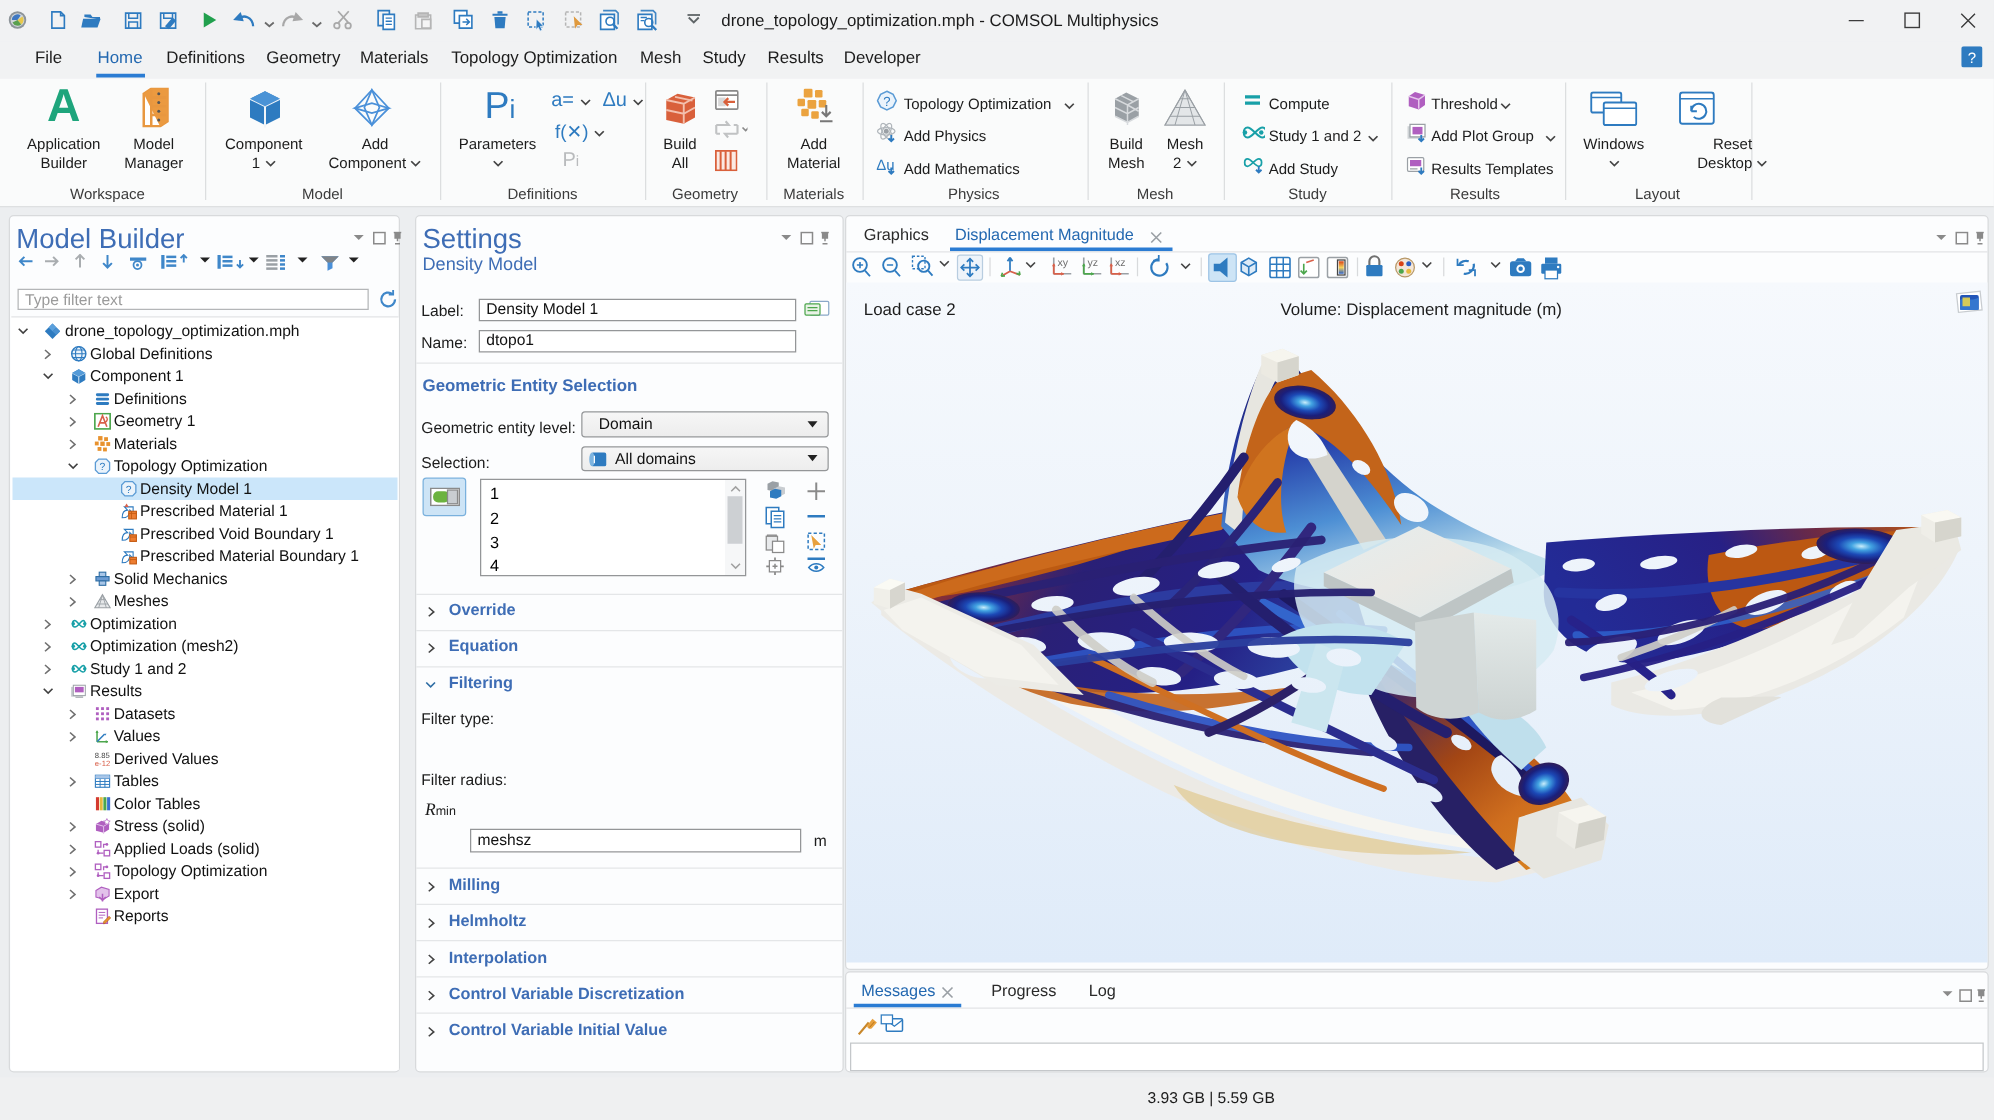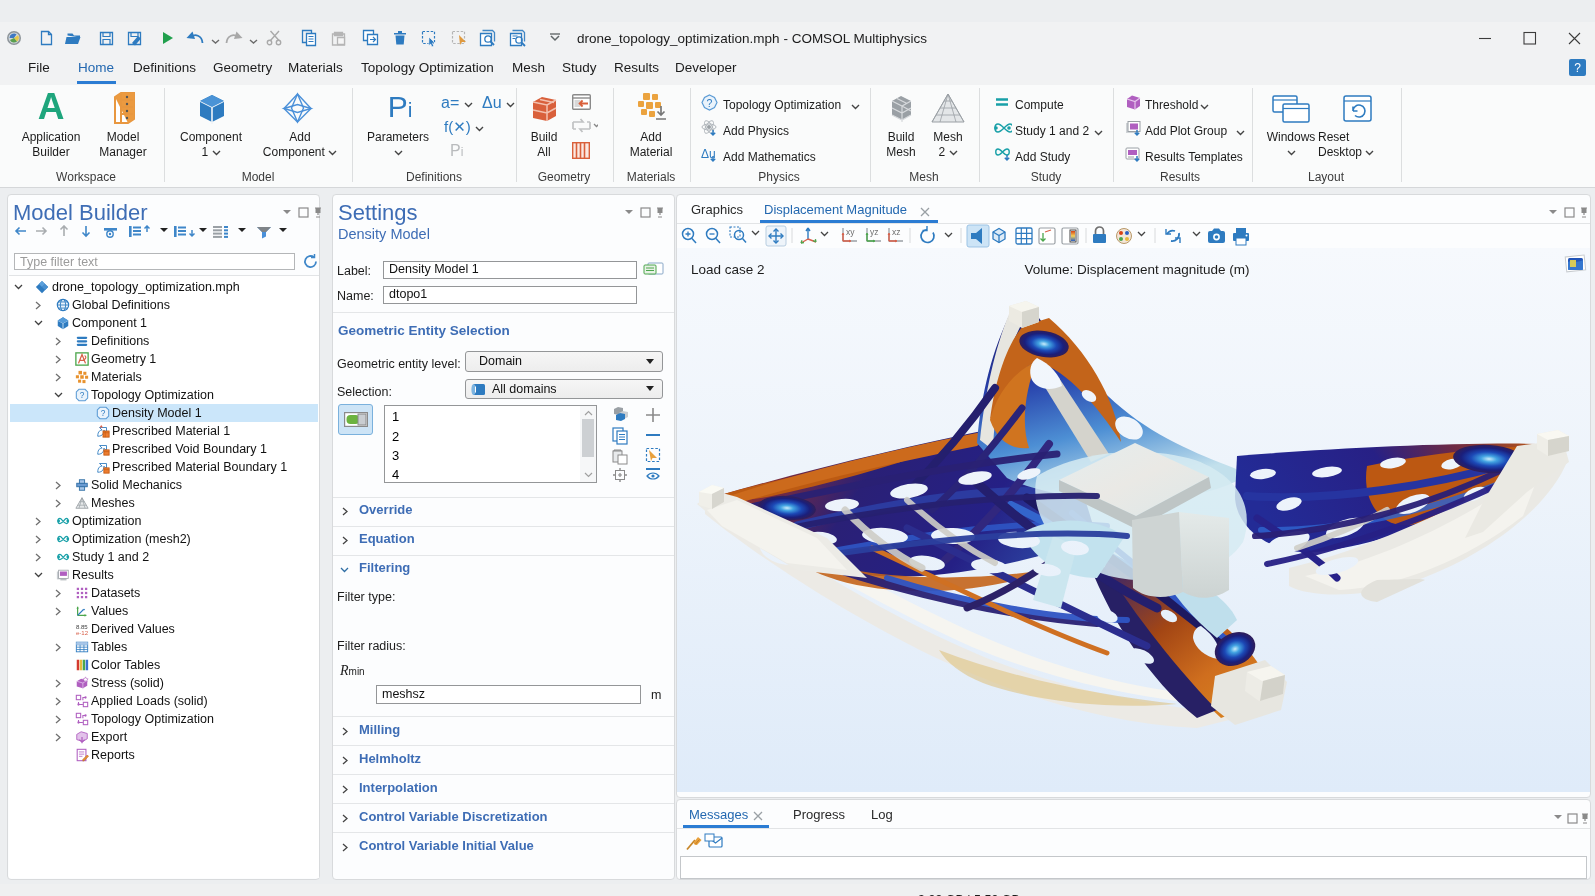--- a/index.html
+++ b/index.html
@@ -1,17 +1,17 @@
 <!DOCTYPE html>
 <html><head>
 <meta charset="utf-8">
 <style>
 * { margin:0; padding:0; box-sizing:border-box; }
 html,body { width:1595px; height:896px; overflow:hidden; font-family:"Liberation Sans",sans-serif; background:#eceef0; }
-#app { position:absolute; inset:0;margin-top:22px; }
+#app { position:absolute; inset:0; }
 .abs { position:absolute; }
 
 #titlebar { position:absolute; left:0; top:0; width:1595px; height:33px; background:#f1f2f3; }
 #titlebar .title { position:absolute; left:577px; top:9px; font-size:13.5px; color:#1b1b1b; }
 
 #menubar { position:absolute; left:0; top:33px; width:1595px; height:30px; background:#f1f2f3; }
 .menuitem { position:absolute; top:5px; font-size:13.5px; color:#1c1c1c; }
 .menuitem.active { color:#2368b0; }
 #home-underline { position:absolute; left:77px; top:26px; width:39px; height:3px; background:#2b7cd3; }
 
@@ -479,21 +479,21 @@
         <path d="M11 13.5h26" stroke-width="1.2"></path>
       </svg>
  <div class="abs smalltxt" style="left:1251px;top:45px;width:80px;text-align:center;line-height:14.5px">Windows<br><svg width="9" height="6" viewBox="0 0 9 6">
           <path d="M1 1l3.5 3.5L8 1" stroke="#444" stroke-width="1.4" fill="none"></path>
         </svg></div>
  <svg class="abs" style="left:1343px;top:10px" width="30" height="28" viewBox="0 0 30 28" fill="none" stroke="#2e7bc0" stroke-width="1.5">
         <rect x="1" y="1" width="27" height="25" rx="2" fill="#fff"></rect>
         <path d="M1 6h27" stroke-width="1.2"></path>
         <path d="M10 16a6 6 0 1 1 2 4.5M10 16v-4.5M10 16h4.5" stroke-width="1.6"></path>
       </svg>
- <div class="abs smalltxt" style="left:1318px;top:45px;width:80px;line-height:14.5px">Reset<br>Desktop <svg width="9" height="6" viewBox="0 0 9 6">
+ <div class="abs smalltxt" style="left:1346px;top:45px;width:80px;text-align:center;line-height:14.5px">Reset<br>Desktop <svg width="9" height="6" viewBox="0 0 9 6">
           <path d="M1 1l3.5 3.5L8 1" stroke="#444" stroke-width="1.4" fill="none"></path>
         </svg></div>
 </div>
 
 <div id="main">
 <div class="panel" id="mb">
  <h1 style="position:absolute;left:5px;top:5px">Model Builder</h1>
  <svg class="abs" style="left:274px;top:12px" width="42" height="12" viewBox="0 0 42 12">
           <path d="M1 3l4 4 4-4z" fill="#8a8a8a"></path>
           <rect x="17" y="1" width="9" height="9" fill="none" stroke="#8a8a8a" stroke-width="1.2"></rect>

